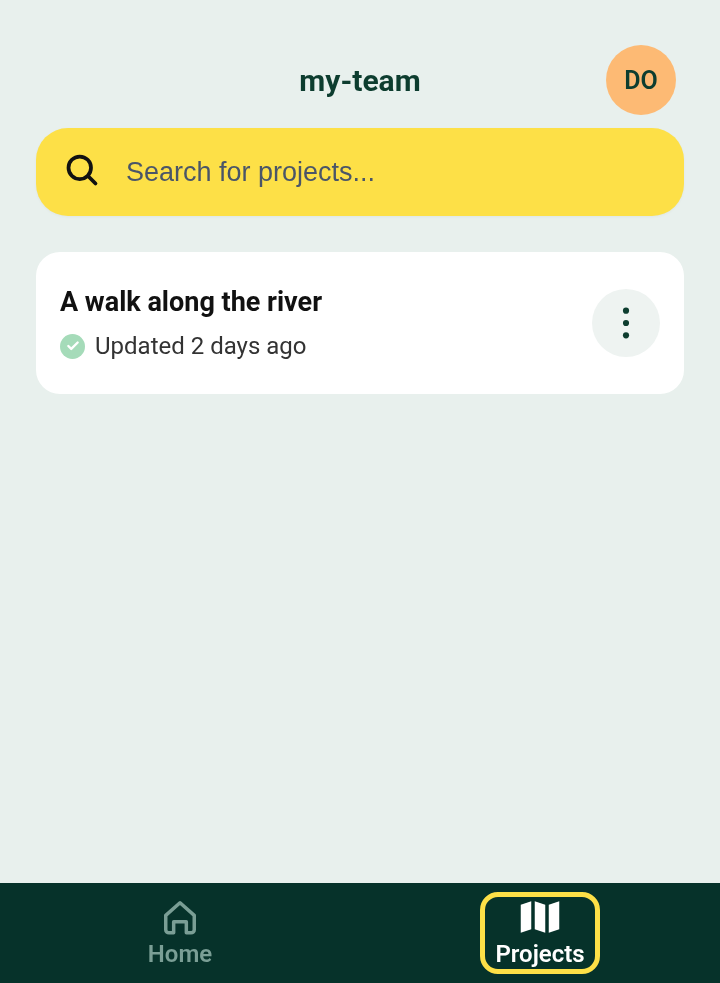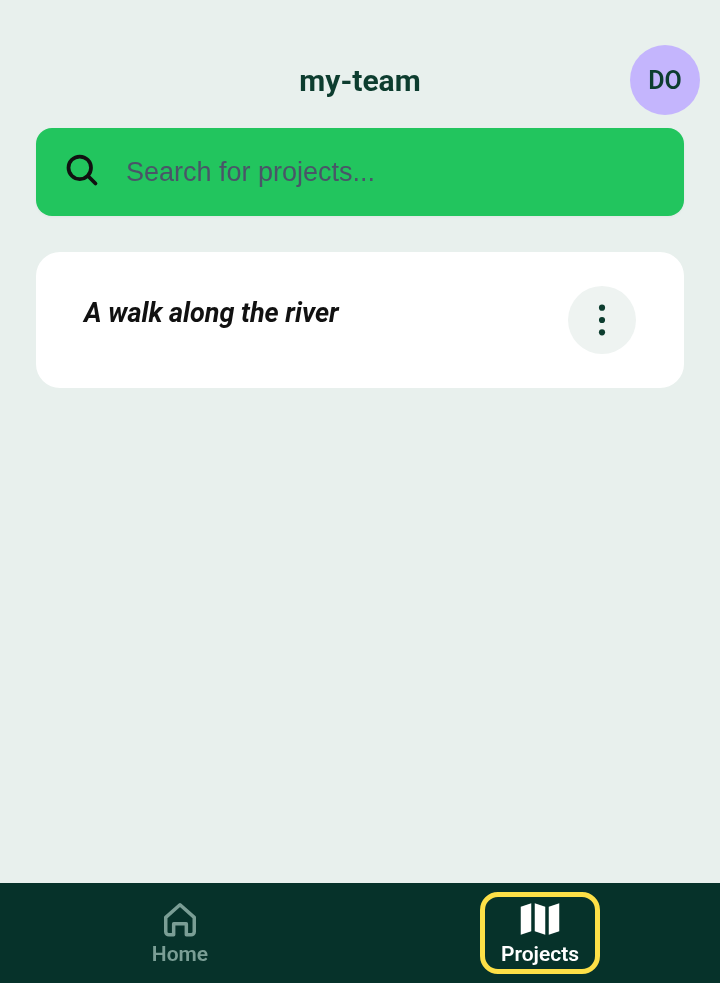--- a/index.html
+++ b/index.html
@@ -18,37 +18,37 @@
       position: relative;
       padding: 63px 36px 30px;
     }
     .header-title {
       font-size: 30px;
       font-weight: 700;
       color: #0d3d2f;
     }
     .avatar {
       position: absolute;
-      right: 20px;
+      right: 44px;
       top: 45px;
       width: 70px;
       height: 70px;
       border-radius: 50%;
-      background: #c4b5fd;
+      background: #fdba74;
       display: flex;
       align-items: center;
       justify-content: center;
       font-size: 25px;
       font-weight: 600;
       color: #0d3d2f;
     }
     .search-container {
       margin: 0 36px 36px;
-      background: #22c55e;
-      border-radius: 16px;
+      background: #fde047;
+      border-radius: 32px;
       display: flex;
       align-items: center;
       padding: 24px 28px;
       box-shadow: 0 1px 3px rgba(0,0,0,0.04);
     }
     .search-icon-wrap {
       margin-right: 26px;
     }
     .search-input {
       border: none;
@@ -60,25 +60,24 @@
     }
     .search-input::placeholder {
       color: #4a5568;
     }
     .projects-list {
       padding: 0 36px;
     }
     .project-card {
       background: #fff;
       border-radius: 24px;
-      padding: 34px 48px;
+      padding: 34px 24px;
       margin-bottom: 22px;
       display: flex;
       align-items: center;
-      font-style: italic;
     }
     .project-info { flex: 1; }
     .project-title {
       font-size: 27px;
       font-weight: 700;
       color: #111;
       margin-bottom: 14px;
     }
     .project-meta {
       display: flex;
@@ -137,21 +136,21 @@
       cursor: pointer;
       width: 120px;
       height: 82px;
       border-radius: 18px;
     }
     .nav-item.active {
       color: #fff;
       border: 5px solid #fde047;
     }
     .nav-label {
-      font-size: 21px;
+      font-size: 24px;
       font-weight: 600;
     }
     .nav-item.active .nav-label { color: #fff; }
   </style>
 </head>
 <body>
 
 <div class="header">
   <div class="header-title">my-team</div>
   <div class="avatar">DO</div>
@@ -165,20 +164,28 @@
     </svg>
   </span>
   <input class="search-input" type="text" placeholder="Search for projects..." style="">
 </div>
 
 <div class="projects-list">
 
   <div class="project-card">
     <div class="project-info">
       <div class="project-title">A walk along the river</div>
+      <div class="project-meta">
+        <span class="status-badge-check">
+          <svg width="14" height="14" viewBox="0 0 24 24" fill="none" stroke="#fff" stroke-width="4" stroke-linecap="round" stroke-linejoin="round">
+            <polyline points="20 6 9 17 4 12"></polyline>
+          </svg>
+        </span>
+        <span class="updated-text">Updated 2 days ago</span>
+      </div>
     </div>
     <button class="action-btn">
       <svg width="8" height="32" viewBox="0 0 6 26">
         <circle cx="3" cy="3" r="2.5" fill="#0d3d2f"></circle>
         <circle cx="3" cy="13" r="2.5" fill="#0d3d2f"></circle>
         <circle cx="3" cy="23" r="2.5" fill="#0d3d2f"></circle>
       </svg>
     </button>
   </div>
 

